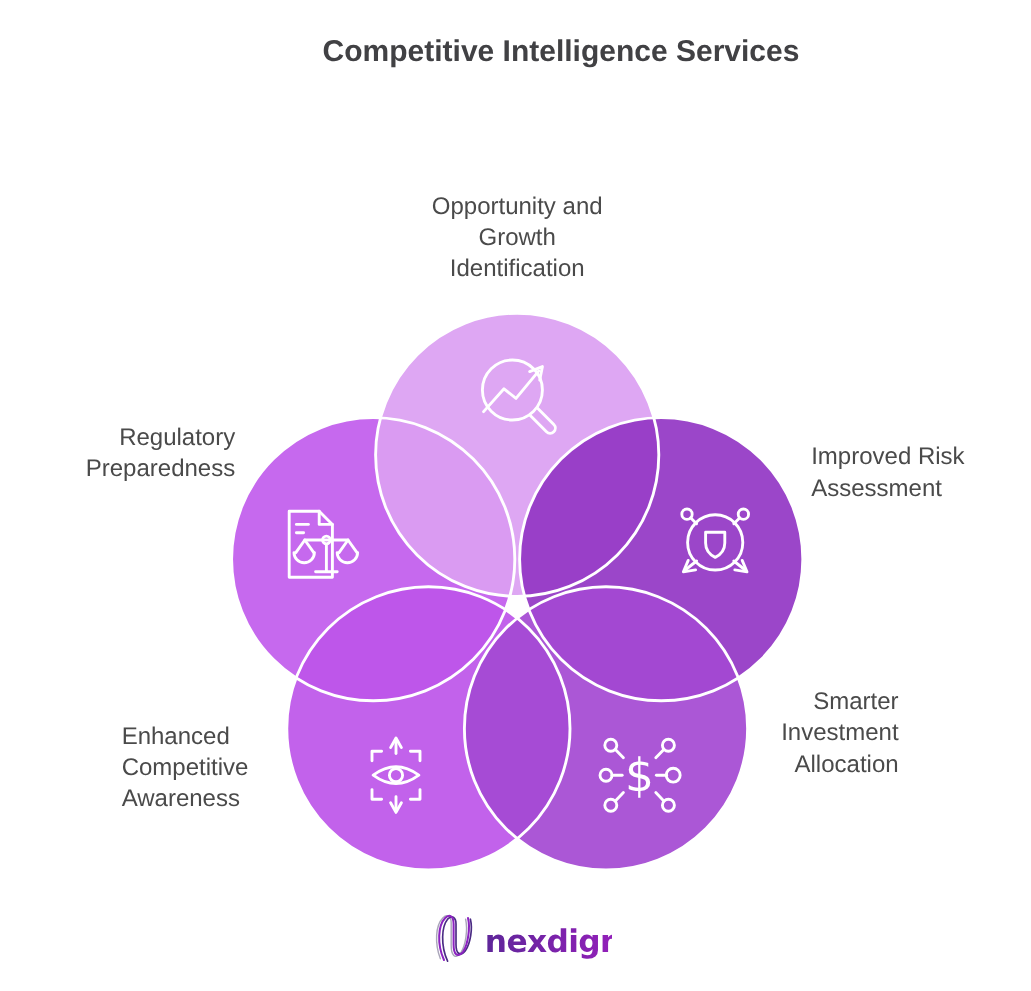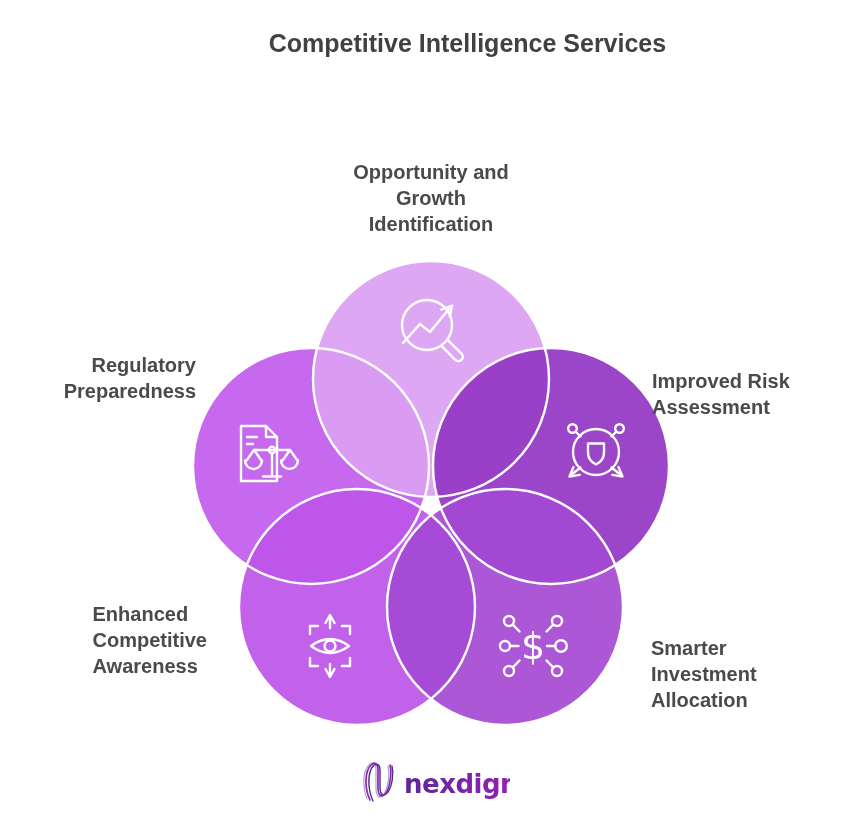--- a/index.html
+++ b/index.html
@@ -6,28 +6,28 @@
   .stage{
     position:relative;width:859px;height:826px;background:#ffffff;overflow:hidden;
     font-family:"Liberation Sans",sans-serif;
   }
   .title{
     position:absolute;top:28px;left:0;width:859px;text-align:center;
     font-size:25px;font-weight:bold;color:#414144;line-height:30px;margin-left:38px;
   }
   .diagram-svg{position:absolute;left:0;top:0;}
   .clabel{
-    position:absolute;font-size:20px;font-weight:bold;color:#4a4a4a;
+    position:absolute;font-size:20px;font-weight:normal;color:#4a4a4a;
     line-height:26px;white-space:pre-line;
   }
   .lbl-top{left:431px;top:159px;transform:translateX(-50%);text-align:center;}
   .lbl-left{right:663px;top:352px;text-align:right;margin-left:16px;}
-  .lbl-right{left:652px;top:368px;text-align:left;}
+  .lbl-right{left:676px;top:368px;text-align:left;}
   .lbl-bleft{right:652px;top:601px;text-align:left;}
-  .lbl-bright{left:651px;top:635px;text-align:left;}
+  .lbl-bright{left:651px;top:572px;text-align:right;}
   .logo{position:absolute;left:360px;top:759px;}
 </style>
 </head>
 <body>
 
 <div class="stage">
 
   <div class="title">
     <div>Competitive Intelligence Services</div>
   </div>

